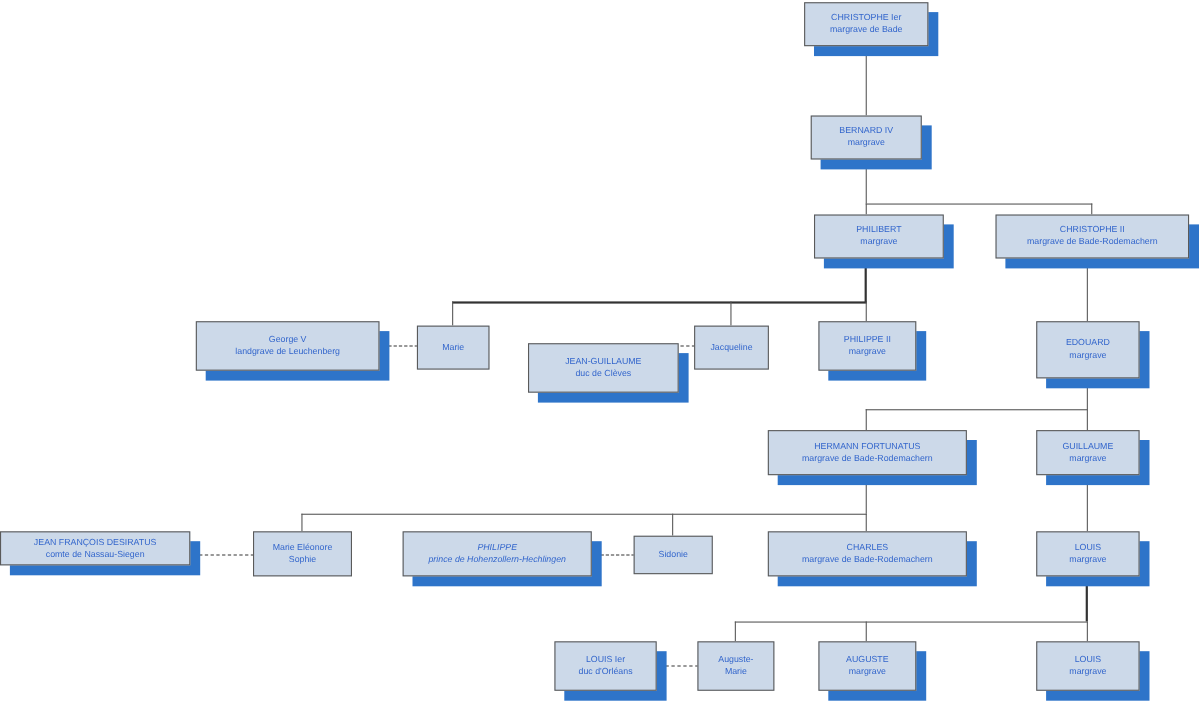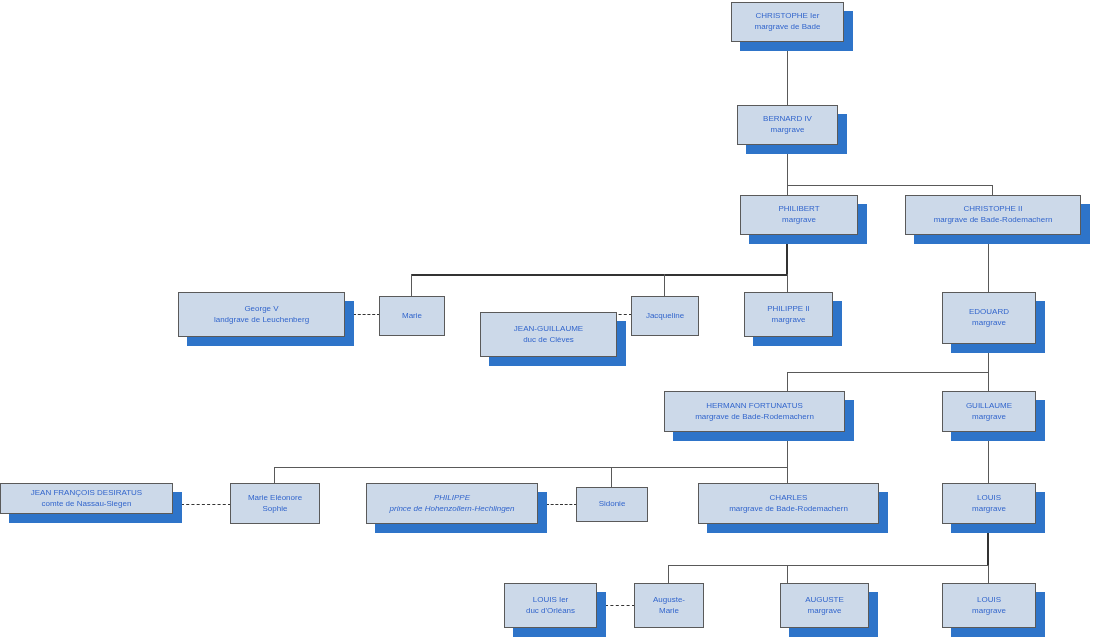--- a/index.html
+++ b/index.html
@@ -184,21 +184,21 @@
   </div>
 
   <div class="node" style="left:942px; top:292px; width:94px; height:52px;">
     <div class="shadow"></div>
     <div class="box">
       <span class="ln">EDOUARD</span>
       <span class="ln">margrave</span>
     </div>
   </div>
 
-  <div class="node" style="left:664px; top:391px; width:181px; height:41px;">
+  <div class="node" style="left:698px; top:391px; width:181px; height:41px;">
     <div class="shadow"></div>
     <div class="box">
       <span class="ln">HERMANN FORTUNATUS</span>
       <span class="ln">margrave de Bade-Rodemachern</span>
     </div>
   </div>
 
   <div class="node" style="left:942px; top:391px; width:94px; height:41px;">
     <div class="shadow"></div>
     <div class="box">
@@ -263,21 +263,21 @@
   </div>
 
   <div class="node noshadow" style="left:634px; top:583px; width:70px; height:45px;">
 
     <div class="box">
       <span class="ln">Auguste-</span>
       <span class="ln">Marie</span>
     </div>
   </div>
 
-  <div class="node" style="left:744px; top:583px; width:89px; height:45px;margin-left:36px;">
+  <div class="node" style="left:744px; top:583px; width:89px; height:45px;">
     <div class="shadow"></div>
     <div class="box">
       <span class="ln">AUGUSTE</span>
       <span class="ln">margrave</span>
     </div>
   </div>
 
   <div class="node" style="left:942px; top:583px; width:94px; height:45px;">
     <div class="shadow"></div>
     <div class="box">

